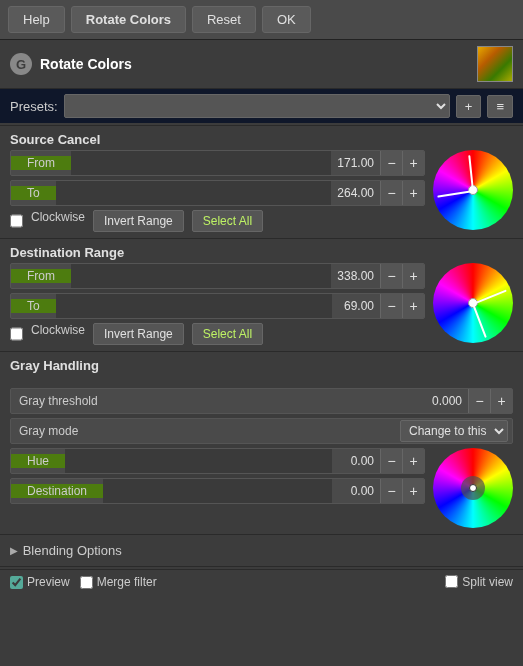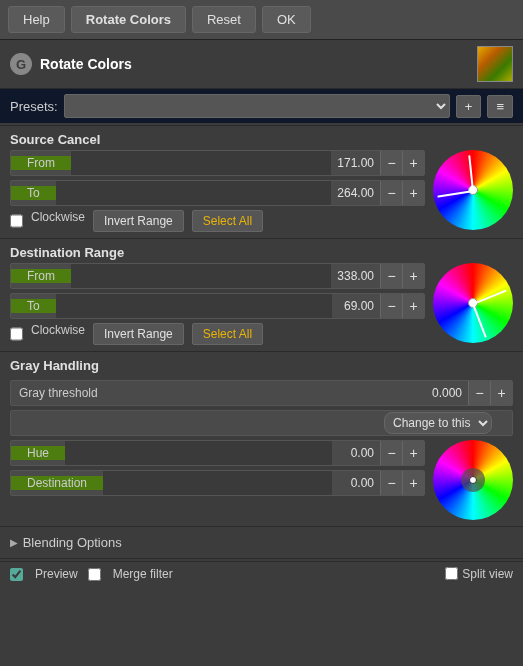--- a/index.html
+++ b/index.html
@@ -167,21 +167,21 @@
       border: 1px solid #666;
       color: #e0e0e0;
       cursor: pointer;
       font-size: 12px;
       border-radius: 2px;
     }
     .select-all-btn {
       padding: 3px 10px;
       background: #555;
       border: 1px solid #666;
-      color: #eab308;
+      color: #bef264;
       cursor: pointer;
       font-size: 12px;
       border-radius: 2px;
     }
 
     
     .color-wheel-container {
       width: 80px;
       height: 80px;
       position: relative;
@@ -232,21 +232,21 @@
       background: white;
       transform-origin: left center;
       border-radius: 1px;
     }
 
     
     .gray-section { background: #3c3c3c; }
     .gray-row {
       display: flex;
       align-items: center;
-      margin: 4px 10px 4px;
+      margin: 12px 10px 4px;
       background: #4a4a4a;
       border: 1px solid #555;
       border-radius: 2px;
       height: 26px;
     }
     .gray-label {
       padding: 0 8px;
       color: #ccc;
       font-size: 12px;
       flex: 1;
@@ -280,22 +280,22 @@
       border-radius: 2px;
       height: 26px;
     }
     .gray-mode-select {
       margin-left: auto;
       background: #555;
       border: 1px solid #666;
       color: #e0e0e0;
       padding: 2px 4px;
       font-size: 12px;
-      border-radius: 8px;
-      margin-right: 20px;
+      border-radius: 2px;
+      margin-right: 4px;
       cursor: pointer;
     }
 
     
     .huesat-block {
       display: flex;
       align-items: flex-start;
       padding: 0 10px 4px;
       gap: 8px;
     }
@@ -356,21 +356,21 @@
 
     
     .bottom-bar {
       display: flex;
       align-items: center;
       padding: 5px 10px;
       border-top: 1px solid #2a2a2a;
       background: #3c3c3c;
       gap: 10px;
     }
-    .bottom-bar label { display: flex; align-items: center; gap: 12px; font-size: 12px; color: #ccc; cursor: pointer; }
+    .bottom-bar label { display: flex; align-items: center; gap: 4px; font-size: 12px; color: #ccc; cursor: pointer; }
     .bottom-bar input[type=checkbox] { accent-color: #5a9; }
     .split-view { margin-left: auto; display: flex; align-items: flex-start; gap: 4px; font-size: 12px; color: #ccc; cursor: pointer; }
 
     .divider { height: 1px; background: #2a2a2a; margin: 2px 0; }
   </style>
 </head>
 <body>
 
 <div class="top-toolbar">
   <button>Help</button>
@@ -486,20 +486,21 @@
 <div class="gray-section">
 
   <div class="gray-row">
     <span class="gray-label">Gray threshold</span>
     <span class="gray-value">0.000</span>
     <button class="gray-minus">−</button>
     <button class="gray-plus">+</button>
   </div>
 
   <div class="gray-mode-row">
+    <span class="gray-label">Gray mode</span>
     <select class="gray-mode-select">
       <option>Change to this</option>
     </select>
   </div>
 </div>
 
 <div class="huesat-block">
   <div class="huesat-controls">
 
     <div class="range-row">

